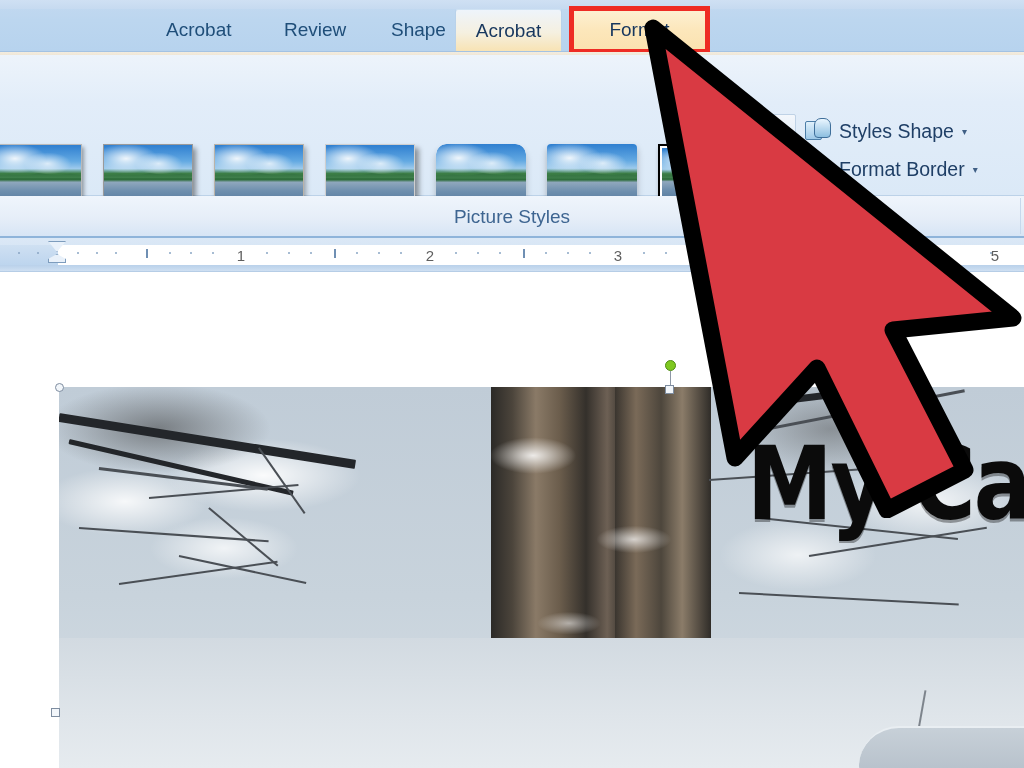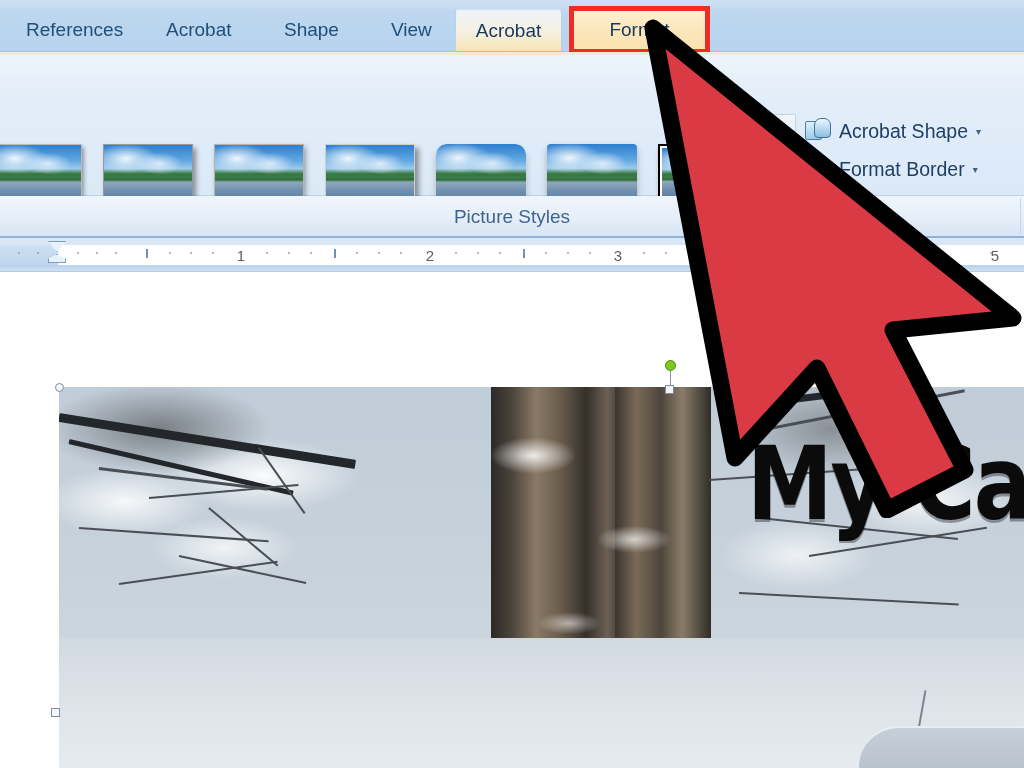--- a/index.html
+++ b/index.html
@@ -320,24 +320,23 @@
   #cursor-arrow {
     position:absolute; left:635px; top:18px;
     width:400px; height:500px;
     pointer-events:none;
   }
 </style>
 </head>
 <body>
 
 <div id="ribbon-tabs">
-  <div class="tab plain" style="left:12px;">References</div>
   <div class="tab plain" style="left:152px;">Acrobat</div>
-  <div class="tab plain" style="left:270px;">Shape</div>
-  <div class="tab plain" style="left:377px;">View</div>
+  <div class="tab plain" style="left:270px;">Review</div>
+  <div class="tab plain" style="left:377px;">Shape</div>
   <div class="tab" id="tab-acrobat" style="left:455px; width:107px;text-align:right;">Acrobat</div>
 
   <div id="tab-format-wrap">
     <div id="tab-format">Format</div>
   </div>
 </div>
 
 <div id="ribbon-body">
 
   <div id="style-gallery">
@@ -365,21 +364,21 @@
   </div>
 
   <div id="gallery-scroll">
     <div class="g-btn">▲</div>
     <div class="g-btn">▼</div>
   </div>
 
   <div id="pic-commands">
     <div class="cmd-row">
       <span class="cmd-ico ico-shape"></span>
-      <span class="cmd-label">Acrobat Shape</span>
+      <span class="cmd-label">Styles Shape</span>
       <span class="cmd-caret">▾</span>
     </div>
     <div class="cmd-row">
       <span class="cmd-ico ico-border">
           <i class="ico-border-line"></i>
         </span>
       <span class="cmd-label">Format Border</span>
       <span class="cmd-caret">▾</span>
     </div>
     <div class="cmd-row">

